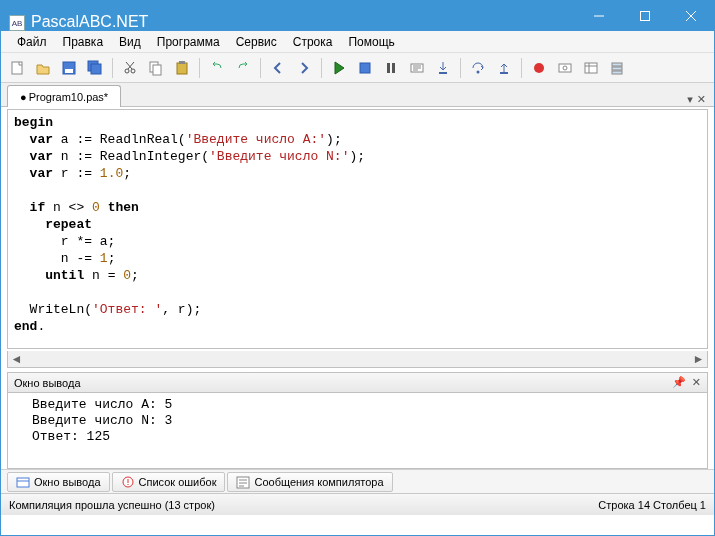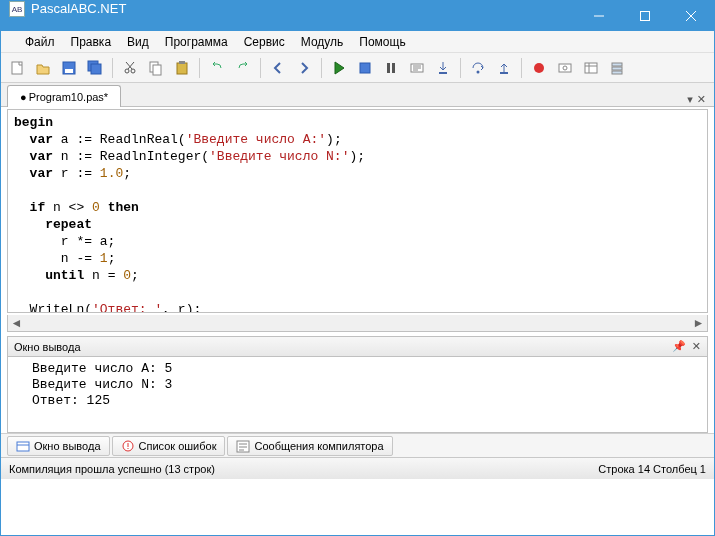--- a/index.html
+++ b/index.html
@@ -1,32 +1,32 @@
 <!DOCTYPE html>
 <html><head>
 <meta charset="utf-8">
 <style>
 *{box-sizing:border-box;margin:0;padding:0}
 body{font-family:"Segoe UI",Tahoma,sans-serif;font-size:12px;background:#fff;width:715px;height:536px;overflow:hidden;border:1px solid #3e95d6}
-.titlebar{height:30px;background:#3e95d6;color:#fff;display:flex;align-items:flex-start;padding:0 0 0 8px}
+.titlebar{height:30px;background:#3e95d6;color:#fff;display:flex;align-items:flex-end;padding:0 0 0 8px}
 .titlebar .app-icon{width:16px;height:16px;background:#fff;border:1px solid #8aa;margin-right:6px;display:flex;align-items:center;justify-content:center;font-size:8px;color:#336}
-.titlebar .title{flex:1;font-size:13px}
+.titlebar .title{flex:1;font-size:16px}
 .titlebar .win-btn{width:46px;height:30px;display:flex;align-items:center;justify-content:center;cursor:pointer}
 .titlebar svg{stroke:#fff;fill:none}
-.menubar{height:22px;background:#f5f5f5;display:flex;align-items:center;padding:0 16px;border-bottom:1px solid #e0e0e0}
+.menubar{height:22px;background:#f5f5f5;display:flex;align-items:center;padding:0 8px;border-bottom:1px solid #e0e0e0}
 .menubar .item{padding:3px 8px;cursor:pointer}
 .toolbar{height:30px;background:#f5f5f5;display:flex;align-items:center;padding:2px 4px;gap:2px;border-bottom:1px solid #d0d0d0}
 .toolbar .tbtn{width:24px;height:24px;display:flex;align-items:center;justify-content:center;cursor:pointer;border:1px solid transparent;border-radius:2px}
 .toolbar .sep{width:1px;height:20px;background:#ccc;margin:0 3px}
 .tabstrip{height:24px;background:#f0f0f0;display:flex;align-items:flex-end;padding:0 6px;position:relative;border-bottom:1px solid #c0c0c0}
 .tabstrip .tab{height:22px;background:#fff;border:1px solid #b0b0b0;border-bottom:none;border-radius:3px 3px 0 0;padding:3px 12px;font-size:11px;display:flex;align-items:center;position:relative;top:1px}
 .tabstrip .tab .dot{margin-right:2px}
 .tabstrip .right{margin-left:auto;display:flex;align-items:center;gap:4px;color:#555;padding-right:2px}
 .tabstrip .right span{cursor:pointer;font-size:11px}
-.editor{height:204px;overflow:auto;background:#fff;border:1px solid #c0c0c0;margin:2px 6px;padding:4px 6px;font-family:"Courier New",monospace;font-size:13px;line-height:17px;white-space:pre}
+.editor{height:240px;overflow:auto;background:#fff;border:1px solid #c0c0c0;margin:2px 6px;padding:4px 6px;font-family:"Courier New",monospace;font-size:13px;line-height:17px;white-space:pre}
 .editor .kw{color:#000;font-weight:bold}
 .editor .str{color:#b22222}
 .editor .num{color:#a16207}
 .hscroll{height:17px;margin:0 6px;background:#f0f0f0;border:1px solid #c0c0c0;border-top:none;display:flex;align-items:center}
 .hscroll .arrow{width:17px;height:15px;display:flex;align-items:center;justify-content:center;color:#666;cursor:pointer}
 .hscroll .track{flex:1;height:15px}
 .output-header{height:21px;background:linear-gradient(#f7f7f7,#e8e8e8);border:1px solid #c0c0c0;margin:4px 6px 0;display:flex;align-items:center;padding:0 6px;font-size:11px}
 .output-header .right{margin-left:auto;display:flex;gap:6px;color:#555}
 .output-header .right span{cursor:pointer}
 .output{height:76px;background:#fff;border:1px solid #c0c0c0;border-top:none;margin:0 6px;padding:4px 24px;font-family:"Courier New",monospace;font-size:13px;line-height:16px;white-space:pre}
@@ -59,21 +59,21 @@
       </svg>
     </div>
 </div>
 
 <div class="menubar" id="menubar">
     <div class="item">Файл</div>
     <div class="item">Правка</div>
     <div class="item">Вид</div>
     <div class="item">Программа</div>
     <div class="item">Сервис</div>
-    <div class="item">Модуль</div>
+    <div class="item">Строка</div>
     <div class="item">Помощь</div>
   </div>
 
 <div class="toolbar" id="toolbar">
     <div class="tbtn">
       <svg width="16" height="16">
         <rect x="3" y="2" width="10" height="12" fill="#fff" stroke="#888"></rect>
         <path d="M10 2v3h3" fill="none" stroke="#888"></path>
       </svg>
     </div>

